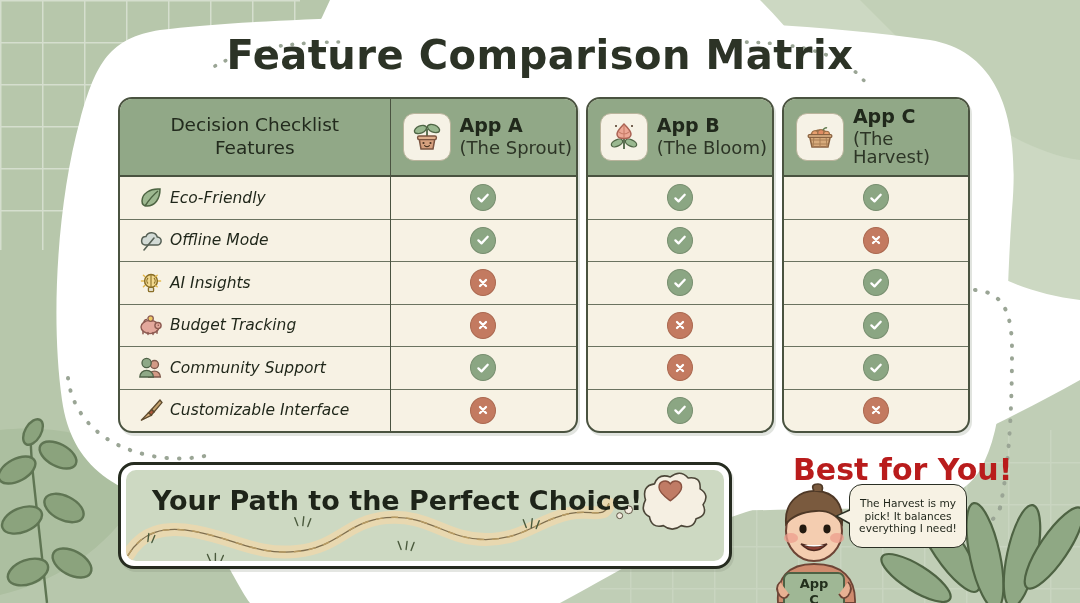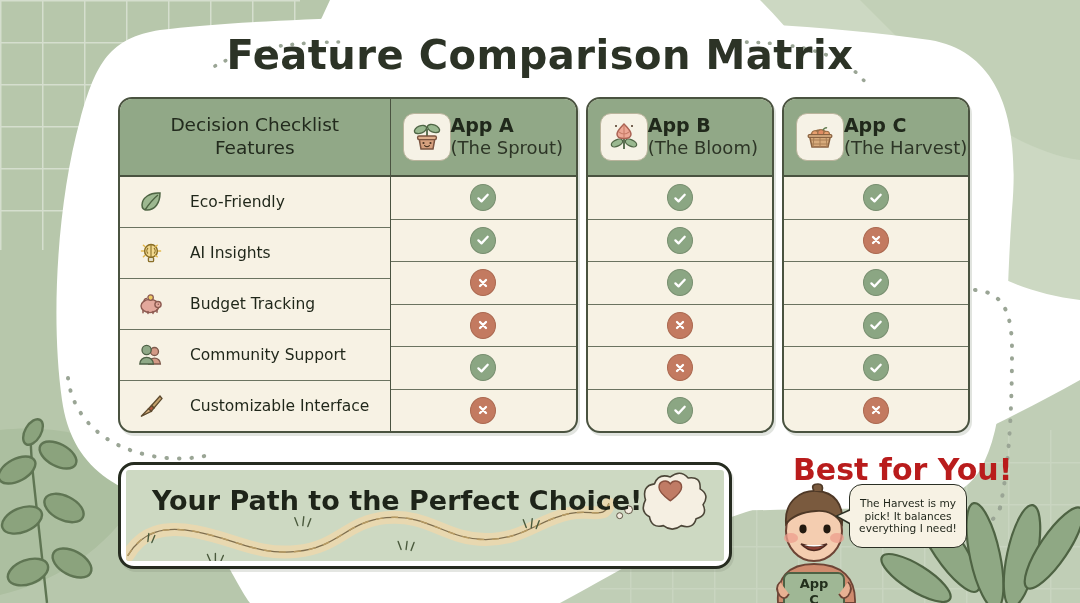--- a/index.html
+++ b/index.html
@@ -88,20 +88,21 @@
   }
   .head-title {
     font-size: 18.5px;
     font-weight: 400;
     color: #222a1d;
     line-height: 1.22;
   }
   .app-head {
     justify-content: flex-start;
     padding-left: 12px;
+    gap: 9px;
   }
   .app-logo {
     width: 48px; height: 48px;
     border-radius: 11px;
     background: #f6f2e6;
     border: 1.6px solid #b9b49c;
     display: flex; align-items: center; justify-content: center;
     flex: 0 0 48px;
   }
   .app-logo svg { display:block; }
@@ -110,21 +111,21 @@
   .app-sub { font-size: 18px; color: #2d3526; margin-top: 3px; }
 
   .row-cell {
     flex: 1 1 0;
     border-bottom: 1.5px solid #6b7360;
     display: flex;
     align-items: center;
   }
   .row-cell:last-child { border-bottom: none; align-items: center; }
 
-  #features-names .row-cell { padding-left: 18px; gap: 26px; }
+  #features-names .row-cell { padding-left: 18px; gap: 6px; font-style: italic; }
   .feat-icon { width: 26px; height: 26px; flex: 0 0 26px; display:flex; align-items:center; justify-content:center; }
   .feat-icon svg { display:block; }
   .feat-label { font-size: 15.5px; color: #1f2619; font-weight: 500; }
 
   .mark-cell { justify-content: center; }
   .mark {
     width: 26px; height: 27px;
     border-radius: 50%;
     display: flex; align-items: center; justify-content: center;
     position: relative;
@@ -139,21 +140,21 @@
     left: 118px; top: 462px;
     width: 614px; height: 107px;
     border: 3px solid #262c20;
     border-radius: 16px;
     background: #ffffff;
     padding: 5px;
     box-shadow: 2px 3px 0 rgba(120,130,110,0.2);
   }
   #banner-inner {
     width: 100%; height: 100%;
-    border-radius: 3px;
+    border-radius: 10px;
     background: #cdd9c2;
     position: relative;
     overflow: hidden;
   }
   #banner-text {
     position: absolute;
     left: 26px; top: 15px;
     font-size: 27px;
     font-weight: 700;
     color: #1e2419;
@@ -278,20 +279,29 @@
         <div class="row-cell">
           <span class="feat-icon">
             <svg width="26" height="26" viewBox="0 0 26 26">
                 <path d="M22 4C12 3 4 9 4 16c0 3 2 5 5 5 8 0 13-7 13-17z" fill="#9db890" stroke="#4d6442" stroke-width="1.5"></path>
                 <path d="M20 6C15 10 11 15 7 21" stroke="#4d6442" stroke-width="1.4" fill="none"></path>
               </svg>
           </span>
           <span class="feat-label">Eco-Friendly</span>
         </div>
 
+        <div class="row-cell">
+          <span class="feat-icon">
+            <svg width="26" height="26" viewBox="0 0 26 26">
+                <path d="M7 18h12a4 4 0 0 0 .3-8A6 6 0 0 0 8 9.5 4.3 4.3 0 0 0 7 18z" fill="#d3dbd6" stroke="#566055" stroke-width="1.5"></path>
+                <path d="M6 23 L16 11" stroke="#566055" stroke-width="1.6" stroke-linecap="round"></path>
+              </svg>
+          </span>
+          <span class="feat-label">Offline Mode</span>
+        </div>
 
         <div class="row-cell">
           <span class="feat-icon">
             <svg width="26" height="26" viewBox="0 0 26 26">
                 <circle cx="13" cy="11" r="6.4" fill="#f2d98f" stroke="#8a6f27" stroke-width="1.5"></circle>
                 <path d="M13 5v12M10 8c-1.5 1.5-1.5 4 0 5.5M16 8c1.5 1.5 1.5 4 0 5.5" stroke="#8a6f27" stroke-width="1.1" fill="none"></path>
                 <rect x="10.4" y="17.3" width="5.2" height="4.4" rx="1.2" fill="#e4e0cd" stroke="#8a6f27" stroke-width="1.3"></rect>
                 <g stroke="#e3b84b" stroke-width="1.4" stroke-linecap="round">
                   <path d="M3.4 11h2M20.6 11h2M5.4 5.2l1.4 1.4M19.2 5.2l-1.4 1.4M5.4 16.8l1.4-1.4M19.2 16.8l-1.4-1.4"></path>
                 </g>

